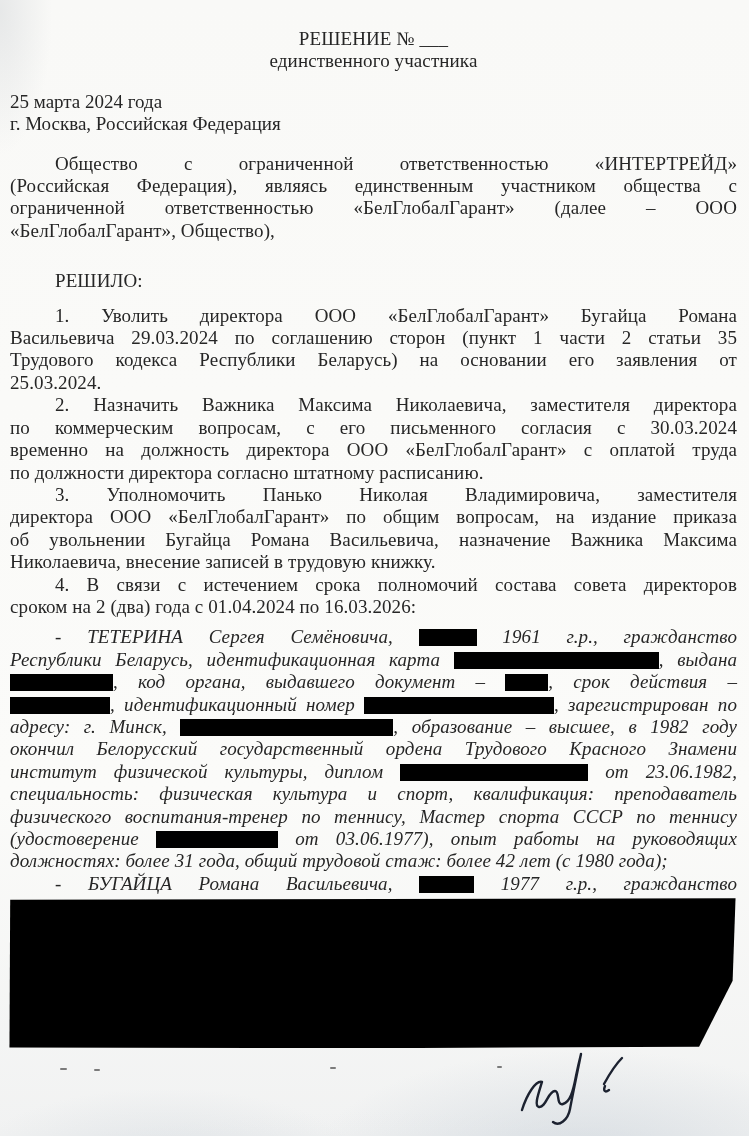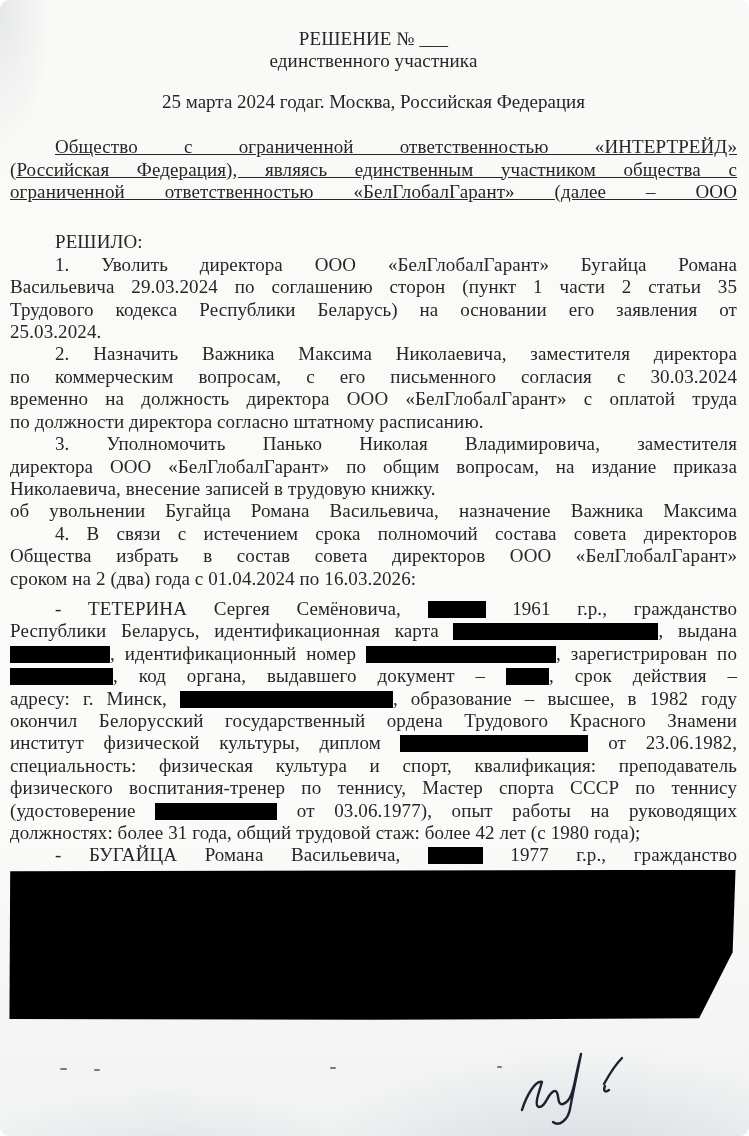--- a/index.html
+++ b/index.html
@@ -10,40 +10,39 @@
     overflow:hidden;
   }
   .page{
     position:relative;width:749px;height:1136px;overflow:hidden;
     background:
       radial-gradient(60% 16% at 78% 102%, rgba(196,205,214,.55), transparent 60%),
       radial-gradient(45% 12% at 22% 103%, rgba(200,208,216,.45), transparent 60%),
       radial-gradient(120% 26% at 50% 116%, rgba(203,210,217,.35), transparent 70%),
       radial-gradient(10% 18% at 0% 1%, rgba(196,200,205,.35), transparent 70%),
       linear-gradient(180deg,#f9f9f7 0%,#fbfbf9 70%,#f1f2f2 100%);
-    border-radius: 9px;
   }
   .content{position:absolute;left:10px;top:0;width:727px;}
   .line{
     font-size:19px;line-height:22.4px;letter-spacing:.1px;
     text-align:justify;text-align-last:justify;
     white-space:nowrap;
   }
   .line.last{text-align-last:left;white-space:normal;}
   .line.first{padding-left:45px;}
   .center{text-align:center;text-align-last:center;}
   .heading{margin-top:28px;}
   .dateline{
-    display:flex;justify-content:center;
-    margin-top:18px;font-size:19px;line-height:22.4px;
+    display:flex;justify-content:flex-start;
+    margin-top:18px;font-size:19px;line-height:22.4px;flex-direction:column;
   }
-  .intro{margin-top:23px;text-decoration:underline;}
+  .intro{margin-top:17px;}
   .resolved{margin-top:28px;}
-  .items{margin-top:0;}
-  .member{margin-top:0;}
+  .items{margin-top:12px;}
+  .member{margin-top:0;font-style:italic;}
   .teterina{margin-top:8px;}
   .redact{
     display:inline-block;background:#000;height:17px;
     vertical-align:-3px;
   }
   .r1{width:58px}.r2{width:205px}.r3{width:103px}.r4{width:43px}
   .r5{width:100px}.r6{width:190px}.r7{width:213px}.r8{width:188px}
   .r9{width:122px}.r10{width:55px}
   .block-redaction{
     width:729px;height:150px;background:#000;
@@ -66,20 +65,21 @@
 
     <div class="dateline">
       <span>25 марта 2024 года</span>
       <span>г. Москва, Российская Федерация</span>
     </div>
 
     <div class="intro">
       <div class="line first">Общество с ограниченной ответственностью «ИНТЕРТРЕЙД»</div>
       <div class="line">(Российская Федерация), являясь единственным участником общества с</div>
       <div class="line">ограниченной ответственностью «БелГлобалГарант» (далее – ООО</div>
+      <div class="line last">«БелГлобалГарант», Общество),</div>
     </div>
 
     <div class="resolved">
       <div class="line first last">РЕШИЛО:</div>
     </div>
 
     <div class="items">
 
       <div>
         <div class="line first">1. Уволить директора ООО «БелГлобалГарант» Бугайца Романа</div>
@@ -91,35 +91,34 @@
       <div>
         <div class="line first">2. Назначить Важника Максима Николаевича, заместителя директора</div>
         <div class="line">по коммерческим вопросам, с его письменного согласия с 30.03.2024</div>
         <div class="line">временно на должность директора ООО «БелГлобалГарант» с оплатой труда</div>
         <div class="line last">по должности директора согласно штатному расписанию.</div>
       </div>
 
       <div>
         <div class="line first">3. Уполномочить Панько Николая Владимировича, заместителя</div>
         <div class="line">директора ООО «БелГлобалГарант» по общим вопросам, на издание приказа</div>
+        <div class="line">об увольнении Бугайца Романа Васильевича, назначение Важника Максима</div>
         <div class="line last">Николаевича, внесение записей в трудовую книжку.</div>
-        <div class="line">об увольнении Бугайца Романа Васильевича, назначение Важника Максима</div>
       </div>
 
       <div>
         <div class="line first">4. В связи с истечением срока полномочий состава совета директоров</div>
-        <div class="line">Общества избрать в состав совета директоров ООО «БелГлобалГарант»</div>
         <div class="line last">сроком на 2 (два) года с 01.04.2024 по 16.03.2026:</div>
       </div>
 
       <div class="member teterina">
         <div class="line first"><span>- ТЕТЕРИНА Сергея Семёновича, </span><span class="redact r1"></span><span> 1961 г.р., гражданство</span></div>
         <div class="line"><span>Республики Беларусь, идентификационная карта </span><span class="redact r2"></span><span>, выдана</span></div>
+        <div class="line"><span class="redact r3"></span><span>, код органа, выдавшего документ – </span><span class="redact r4"></span><span>, срок действия –</span></div>
         <div class="line"><span class="redact r5"></span><span>, идентификационный номер </span><span class="redact r6"></span><span>, зарегистрирован по</span></div>
-        <div class="line"><span class="redact r3"></span><span>, код органа, выдавшего документ – </span><span class="redact r4"></span><span>, срок действия –</span></div>
         <div class="line"><span>адресу: г. Минск, </span><span class="redact r7"></span><span>, образование – высшее, в 1982 году</span></div>
         <div class="line">окончил Белорусский государственный ордена Трудового Красного Знамени</div>
         <div class="line"><span>институт физической культуры, диплом </span><span class="redact r8"></span><span> от 23.06.1982,</span></div>
         <div class="line">специальность: физическая культура и спорт, квалификация: преподаватель</div>
         <div class="line">физического воспитания-тренер по теннису, Мастер спорта СССР по теннису</div>
         <div class="line"><span>(удостоверение </span><span class="redact r9"></span><span> от 03.06.1977), опыт работы на руководящих</span></div>
         <div class="line last">должностях: более 31 года, общий трудовой стаж: более 42 лет (с 1980 года);</div>
       </div>
 
       <div class="member">

